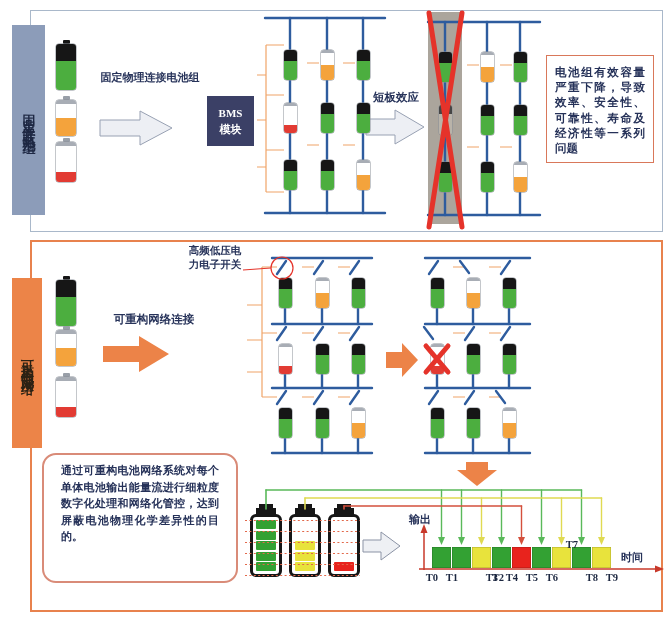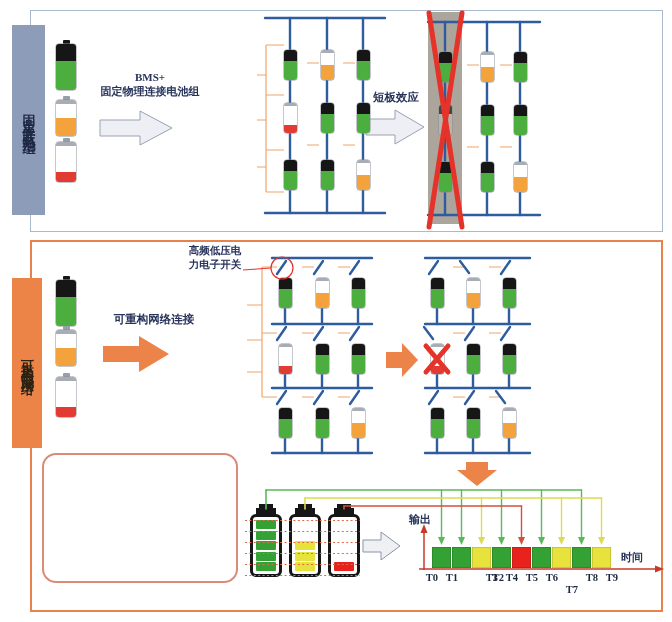--- a/index.html
+++ b/index.html
@@ -121,34 +121,39 @@
         <line x1="501" y1="340" x2="510" y2="327" stroke="#2e5c9e" stroke-width="2.4" stroke-linecap="round"></line>
         <line x1="509" y1="374" x2="509" y2="388" stroke="#2e5c9e" stroke-width="2.4" stroke-linecap="round"></line>
         <line x1="496" y1="391" x2="505" y2="403" stroke="#2e5c9e" stroke-width="2.4" stroke-linecap="round"></line>
         <line x1="509" y1="438" x2="509" y2="453" stroke="#2e5c9e" stroke-width="2.4" stroke-linecap="round"></line>
       </g>
     </svg>
 
   <div class="side-label s1">固定串并联电池组</div>
   <div class="side-label s2">可重构电池网络</div>
 
+  <div class="navy bms">
+    <div>BMS</div>
+    <div>模块</div>
+  </div>
 
   <div class="flab f1">
-    <div>BMS+</div>
     <div>固定物理连接电池组</div>
   </div>
   <div class="flab f2">短板效应</div>
   <div class="flab f4">
     <div>高频低压电</div>
     <div>力电子开关</div>
   </div>
   <div class="flab f3">可重构网络连接</div>
 
+  <div class="note n1">电池组有效容量严重下降，导致效率、安全性、可靠性、寿命及经济性等一系列问题</div>
 
   <div class="core">
+    <div class="core-b">通过可重构电池网络系统对每个单体电池输出能量流进行细粒度数字化处理和网络化管控，达到屏蔽电池物理化学差异性的目的。</div>
   </div>
 
   <div class="flab f5">输出</div>
   <div class="flab f6">时间</div>
 
   <div id="dyn">
       <div class="nub" style="position: absolute; left: 62.5px; top: 40px; width: 7px; height: 4px; background: rgb(22, 22, 22);"></div>
       <div class="batt-s" style="position: absolute; left: 56px; top: 44px; width: 20px; height: 46px;">
         <div style="height: 16.56px; background: rgb(22, 22, 22);"></div>
         <div style="height: 29.44px; background: rgb(76, 174, 63);"></div>
@@ -373,21 +378,21 @@
       <div class="tl-block" style="position: absolute; left: 552px; top: 547px; width: 19px; height: 21px; background: rgb(232, 227, 60);"></div>
       <div class="tl-block" style="position: absolute; left: 572px; top: 547px; width: 19px; height: 21px; background: rgb(51, 161, 51);"></div>
       <div class="tl-block" style="position: absolute; left: 592px; top: 547px; width: 19px; height: 21px; background: rgb(232, 227, 60);"></div>
       <div class="tl-tick" style="position: absolute; left: 422px; top: 572px; width: 20px; height: 14px;">T0</div>
       <div class="tl-tick" style="position: absolute; left: 442px; top: 572px; width: 20px; height: 14px; font-family: Liberation Serif, serif;">T1</div>
       <div class="tl-tick" style="position: absolute; left: 488px; top: 572px; width: 20px; height: 14px;">T2</div>
       <div class="tl-tick" style="position: absolute; left: 482px; top: 572px; width: 20px; height: 14px;">T3</div>
       <div class="tl-tick" style="position: absolute; left: 502px; top: 572px; width: 20px; height: 14px;">T4</div>
       <div class="tl-tick" style="position: absolute; left: 522px; top: 572px; width: 20px; height: 14px;">T5</div>
       <div class="tl-tick" style="position: absolute; left: 542px; top: 572px; width: 20px; height: 14px;">T6</div>
-      <div class="tl-tick" style="position: absolute; left: 562px; top: 584px; width: 20px; height: 14px;">T7</div>
+      <div class="tl-tick" style="position: absolute; left: 562px; top: 539px; width: 20px; height: 14px;">T7</div>
       <div class="tl-tick" style="position: absolute; left: 582px; top: 572px; width: 20px; height: 14px;">T8</div>
       <div class="tl-tick" style="position: absolute; left: 602px; top: 572px; width: 20px; height: 14px;">T9</div>
     </div>
 
   <svg id="marks" width="672" height="622">
     <path stroke-width="5" stroke-linecap="round" fill="none" d="M429,13 L462,227 M462,13 L429,227" stroke="#e5332a"></path>
     <circle cx="282" cy="268" r="11" fill="none" stroke-width="1.2" stroke="#e5332a"></circle>
     <line x1="243" y1="270" x2="271" y2="268" stroke-width="1" stroke="#e5332a"></line>
     <g stroke="#c8382a" stroke-width="1.5" fill="#c8382a">
       <line x1="424" y1="570" x2="424" y2="531"></line>

